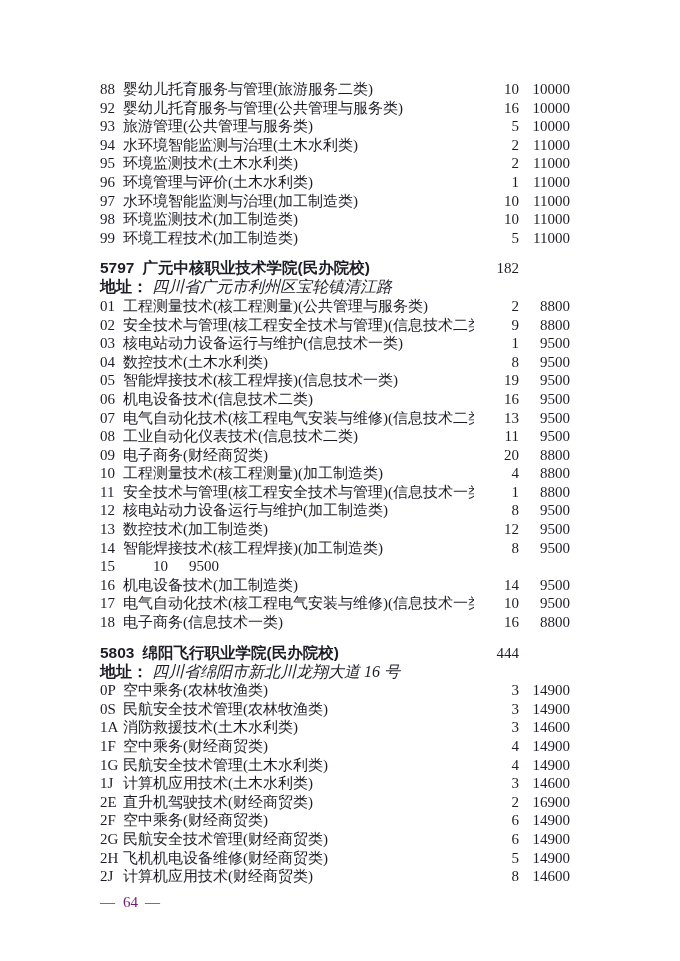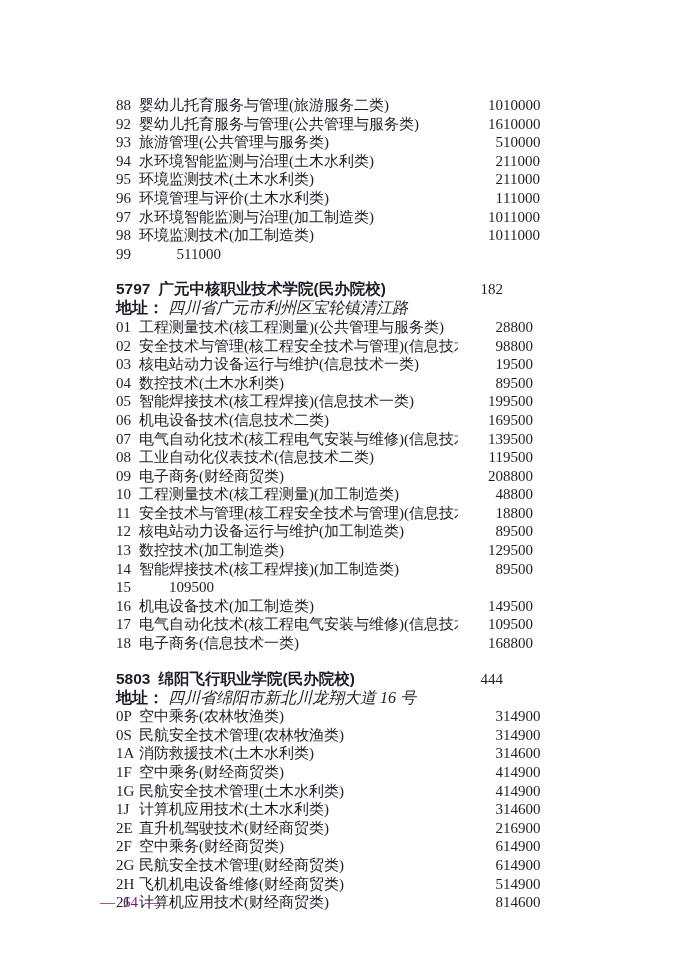--- a/index.html
+++ b/index.html
@@ -15,33 +15,33 @@
     overflow: hidden;
     font-family: "Liberation Serif", "DejaVu Serif", serif;
     color: #1d1d27;
   }
   .content {
     position: absolute;
     left: 100px;
     top: 80px;
     width: 470px;
   }
-  .section { margin: 16px; }
+  .section { margin: 0; }
   
   .row {
     display: flex;
     align-items: baseline;
     font-size: 15px;
     line-height: 18.6px;
     white-space: nowrap;
   }
   .code { flex: 0 0 23px; }
   .name { flex: 1 1 auto; overflow: hidden; }
   .count { flex: 0 0 45px; text-align: right; }
-  .fee   { flex: 0 0 51px; }
+  .fee   { flex: 0 0 51px; text-align: right; }
   
   .section-header {
     display: flex;
     align-items: baseline;
     margin-top: 11px;
     font-family: "Liberation Sans", "DejaVu Sans", sans-serif;
     font-weight: bold;
     font-size: 15.5px;
     line-height: 20px;
     white-space: nowrap;
@@ -139,20 +139,21 @@
 
   <div class="row">
     <span class="code">98</span>
     <span class="name">环境监测技术(加工制造类)</span>
     <span class="count">10</span>
     <span class="fee">11000</span>
   </div>
 
   <div class="row">
     <span class="code">99</span>
+    <span class="name">环境工程技术(加工制造类)</span>
     <span class="count">5</span>
     <span class="fee">11000</span>
   </div>
 </div>
   </section>
 
   <section class="section">
     <div class="section-header">
       <span class="inst-code">5797</span>
       <span class="inst-name">广元中核职业技术学院(民办院校)</span>

